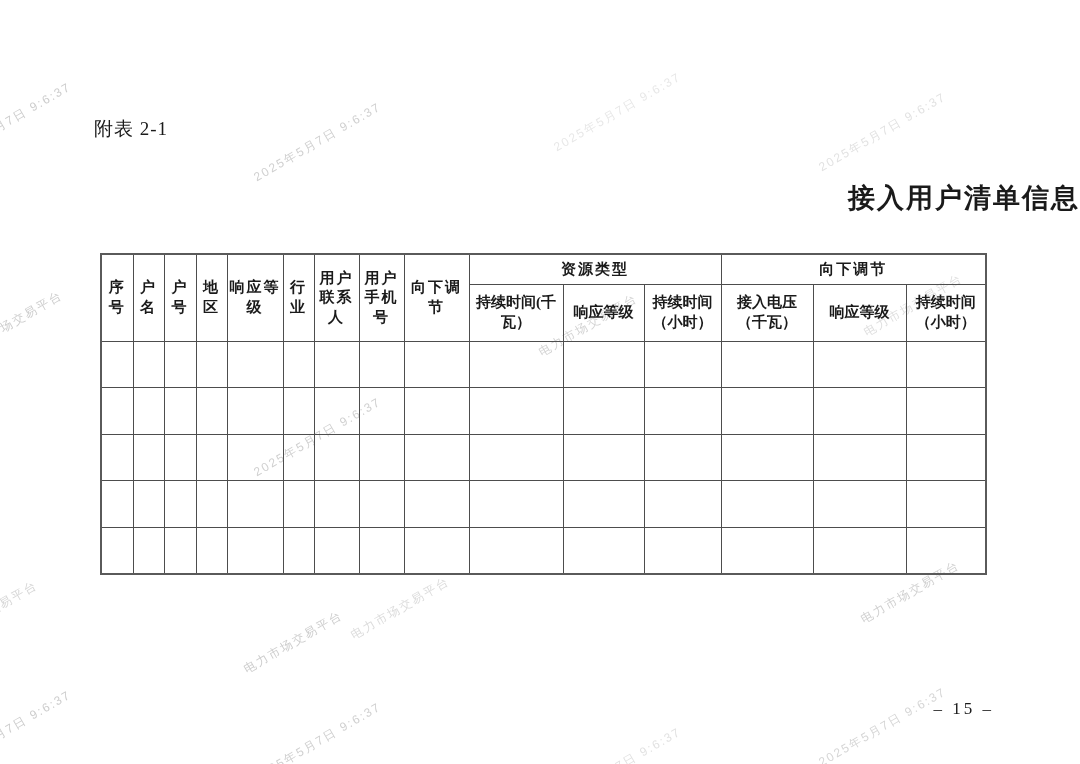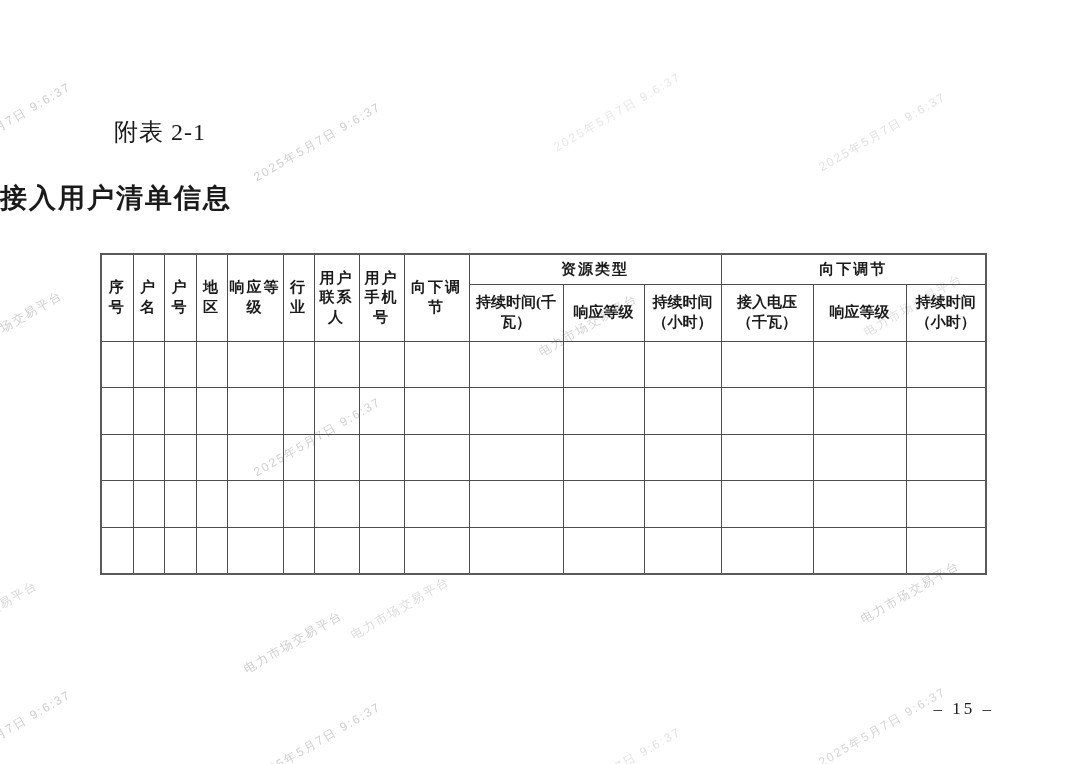--- a/index.html
+++ b/index.html
@@ -24,31 +24,31 @@
     color: #c4c4c4;
     transform: rotate(-30deg);
     transform-origin: 0 50%;
     pointer-events: none;
     user-select: none;
   }
 
   
   .table-label {
     position: absolute;
-    left: 114px;
+    left: 94px;
     top: 116px;
-    font-size: 24px;
+    font-size: 19px;
     letter-spacing: 1px;
   }
   .doc-title {
     position: absolute;
     left: 0;
     right: 0;
     top: 180px;
-    text-align: left;
+    text-align: right;
     font-size: 27px;
     font-weight: 700;
     letter-spacing: 2px;
   }
   .page-number {
     position: absolute;
     top: 682px;
     right: 86px;
     font-size: 17px;
     letter-spacing: 3px;

